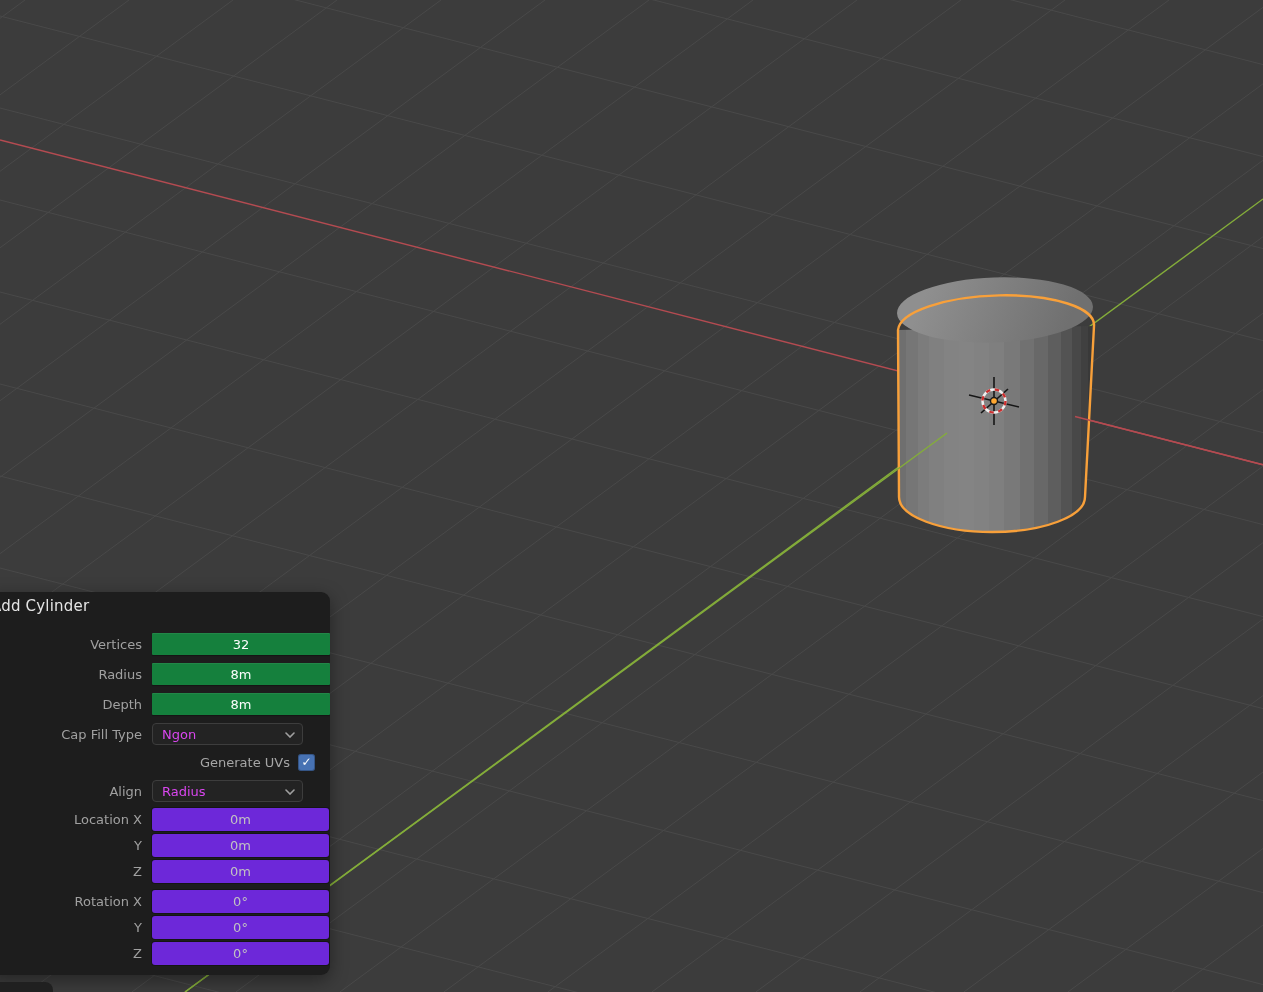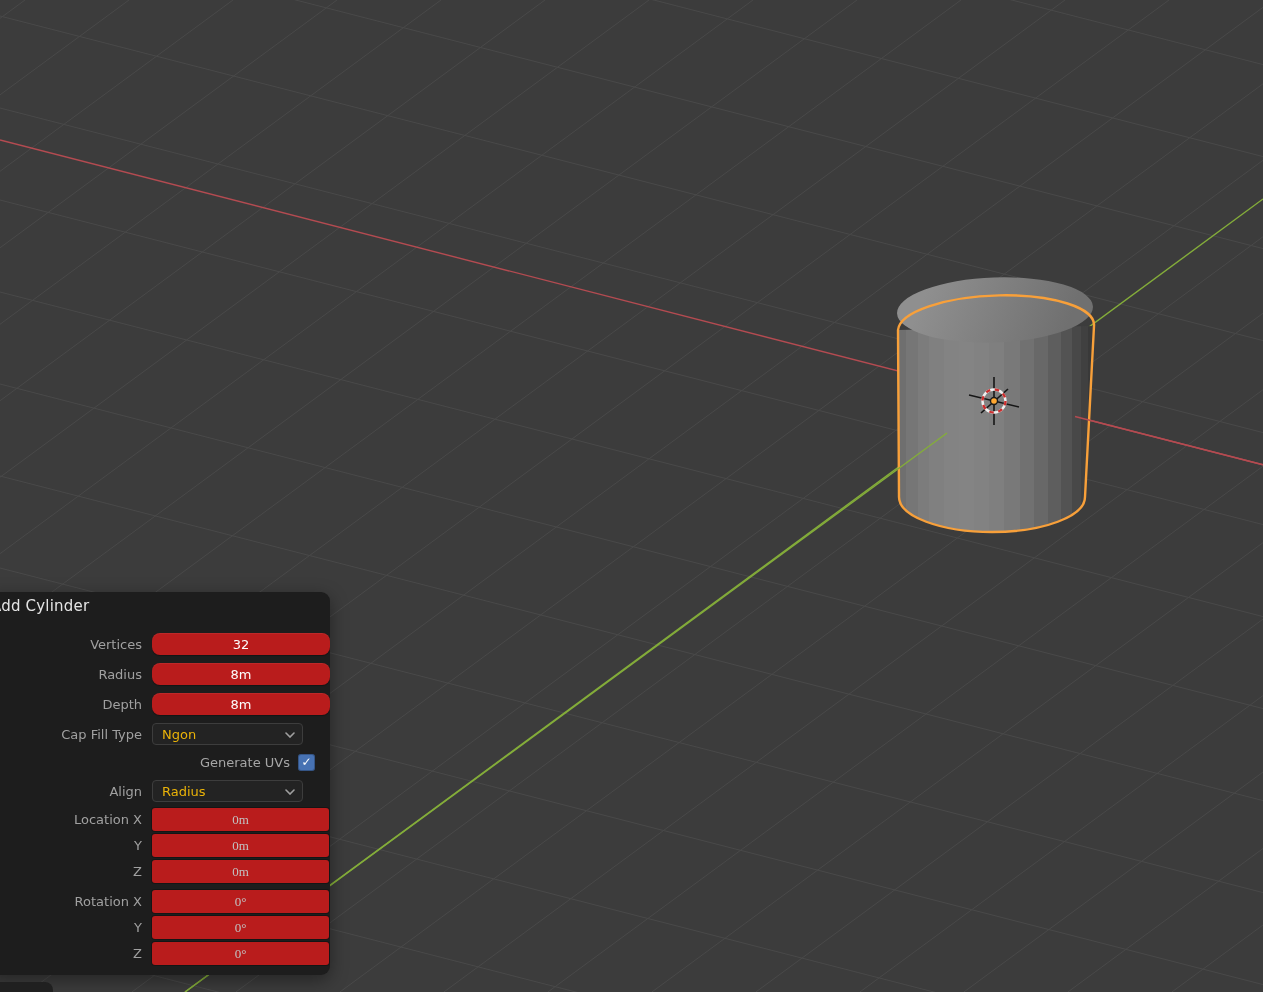--- a/index.html
+++ b/index.html
@@ -11,25 +11,25 @@
     background:#1d1d1d;border-radius:0 9px 9px 0;box-shadow:0 5px 18px rgba(0,0,0,.4);
     overflow:hidden;}
   .panel-title{position:absolute;left:1px;top:5px;font-size:15px;color:#e4e4e4;
     white-space:nowrap;letter-spacing:.2px;}
   .rows{position:absolute;left:0;top:41px;width:100%;}
   .row{display:flex;align-items:center;height:22px;margin-bottom:8px;}
   .lbl{width:152px;padding-right:10px;text-align:right;font-size:13px;color:#a0a0a0;
     flex:none;white-space:nowrap;}
   .field{height:22px;display:flex;align-items:center;justify-content:center;
     font-size:13px;box-sizing:border-box;}
-  .f-light{width:202px;background:#b91c1c;color:#fdfdfd;border-radius:8px;
+  .f-light{width:202px;background:#15803d;color:#fdfdfd;border-radius:1px;
     box-shadow:inset 0 1px 0 rgba(255,255,255,.06),0 1px 1px rgba(0,0,0,.3);}
-  .f-dark{width:177px;background:#b91c1c;color:#c2c2c2;border-radius:3px;
-    box-shadow:0 0 0 1px rgba(0,0,0,.25);font-family:Liberation Serif, serif;}
-  .dropdown{width:151px;background:#232323;color:#eab308;border:1px solid #3d3d3d;
+  .f-dark{width:177px;background:#6d28d9;color:#c2c2c2;border-radius:3px;
+    box-shadow:0 0 0 1px rgba(0,0,0,.25);}
+  .dropdown{width:151px;background:#232323;color:#d946ef;border:1px solid #3d3d3d;
     border-radius:4px;justify-content:flex-start;padding-left:9px;position:relative;}
   .dropdown .chev{position:absolute;right:7px;top:8px;}
   .row-capfill{margin-bottom:7px;}
   .row-uv{height:20px;margin-bottom:8px;}
   .row-uv .uv-lbl{width:300px;padding-right:0;text-align:right;color:#a6a6a6;}
   .checkbox{width:17px;height:17px;margin-left:8px;background:#4772b3;border-radius:3px;
     display:flex;align-items:center;justify-content:center;color:#fff;font-size:12px;
     box-shadow:inset 0 0 0 1px rgba(0,0,0,.25);}
   .row-align{margin-bottom:6px;}
   .row-vec{height:23px;margin-bottom:3px;}

